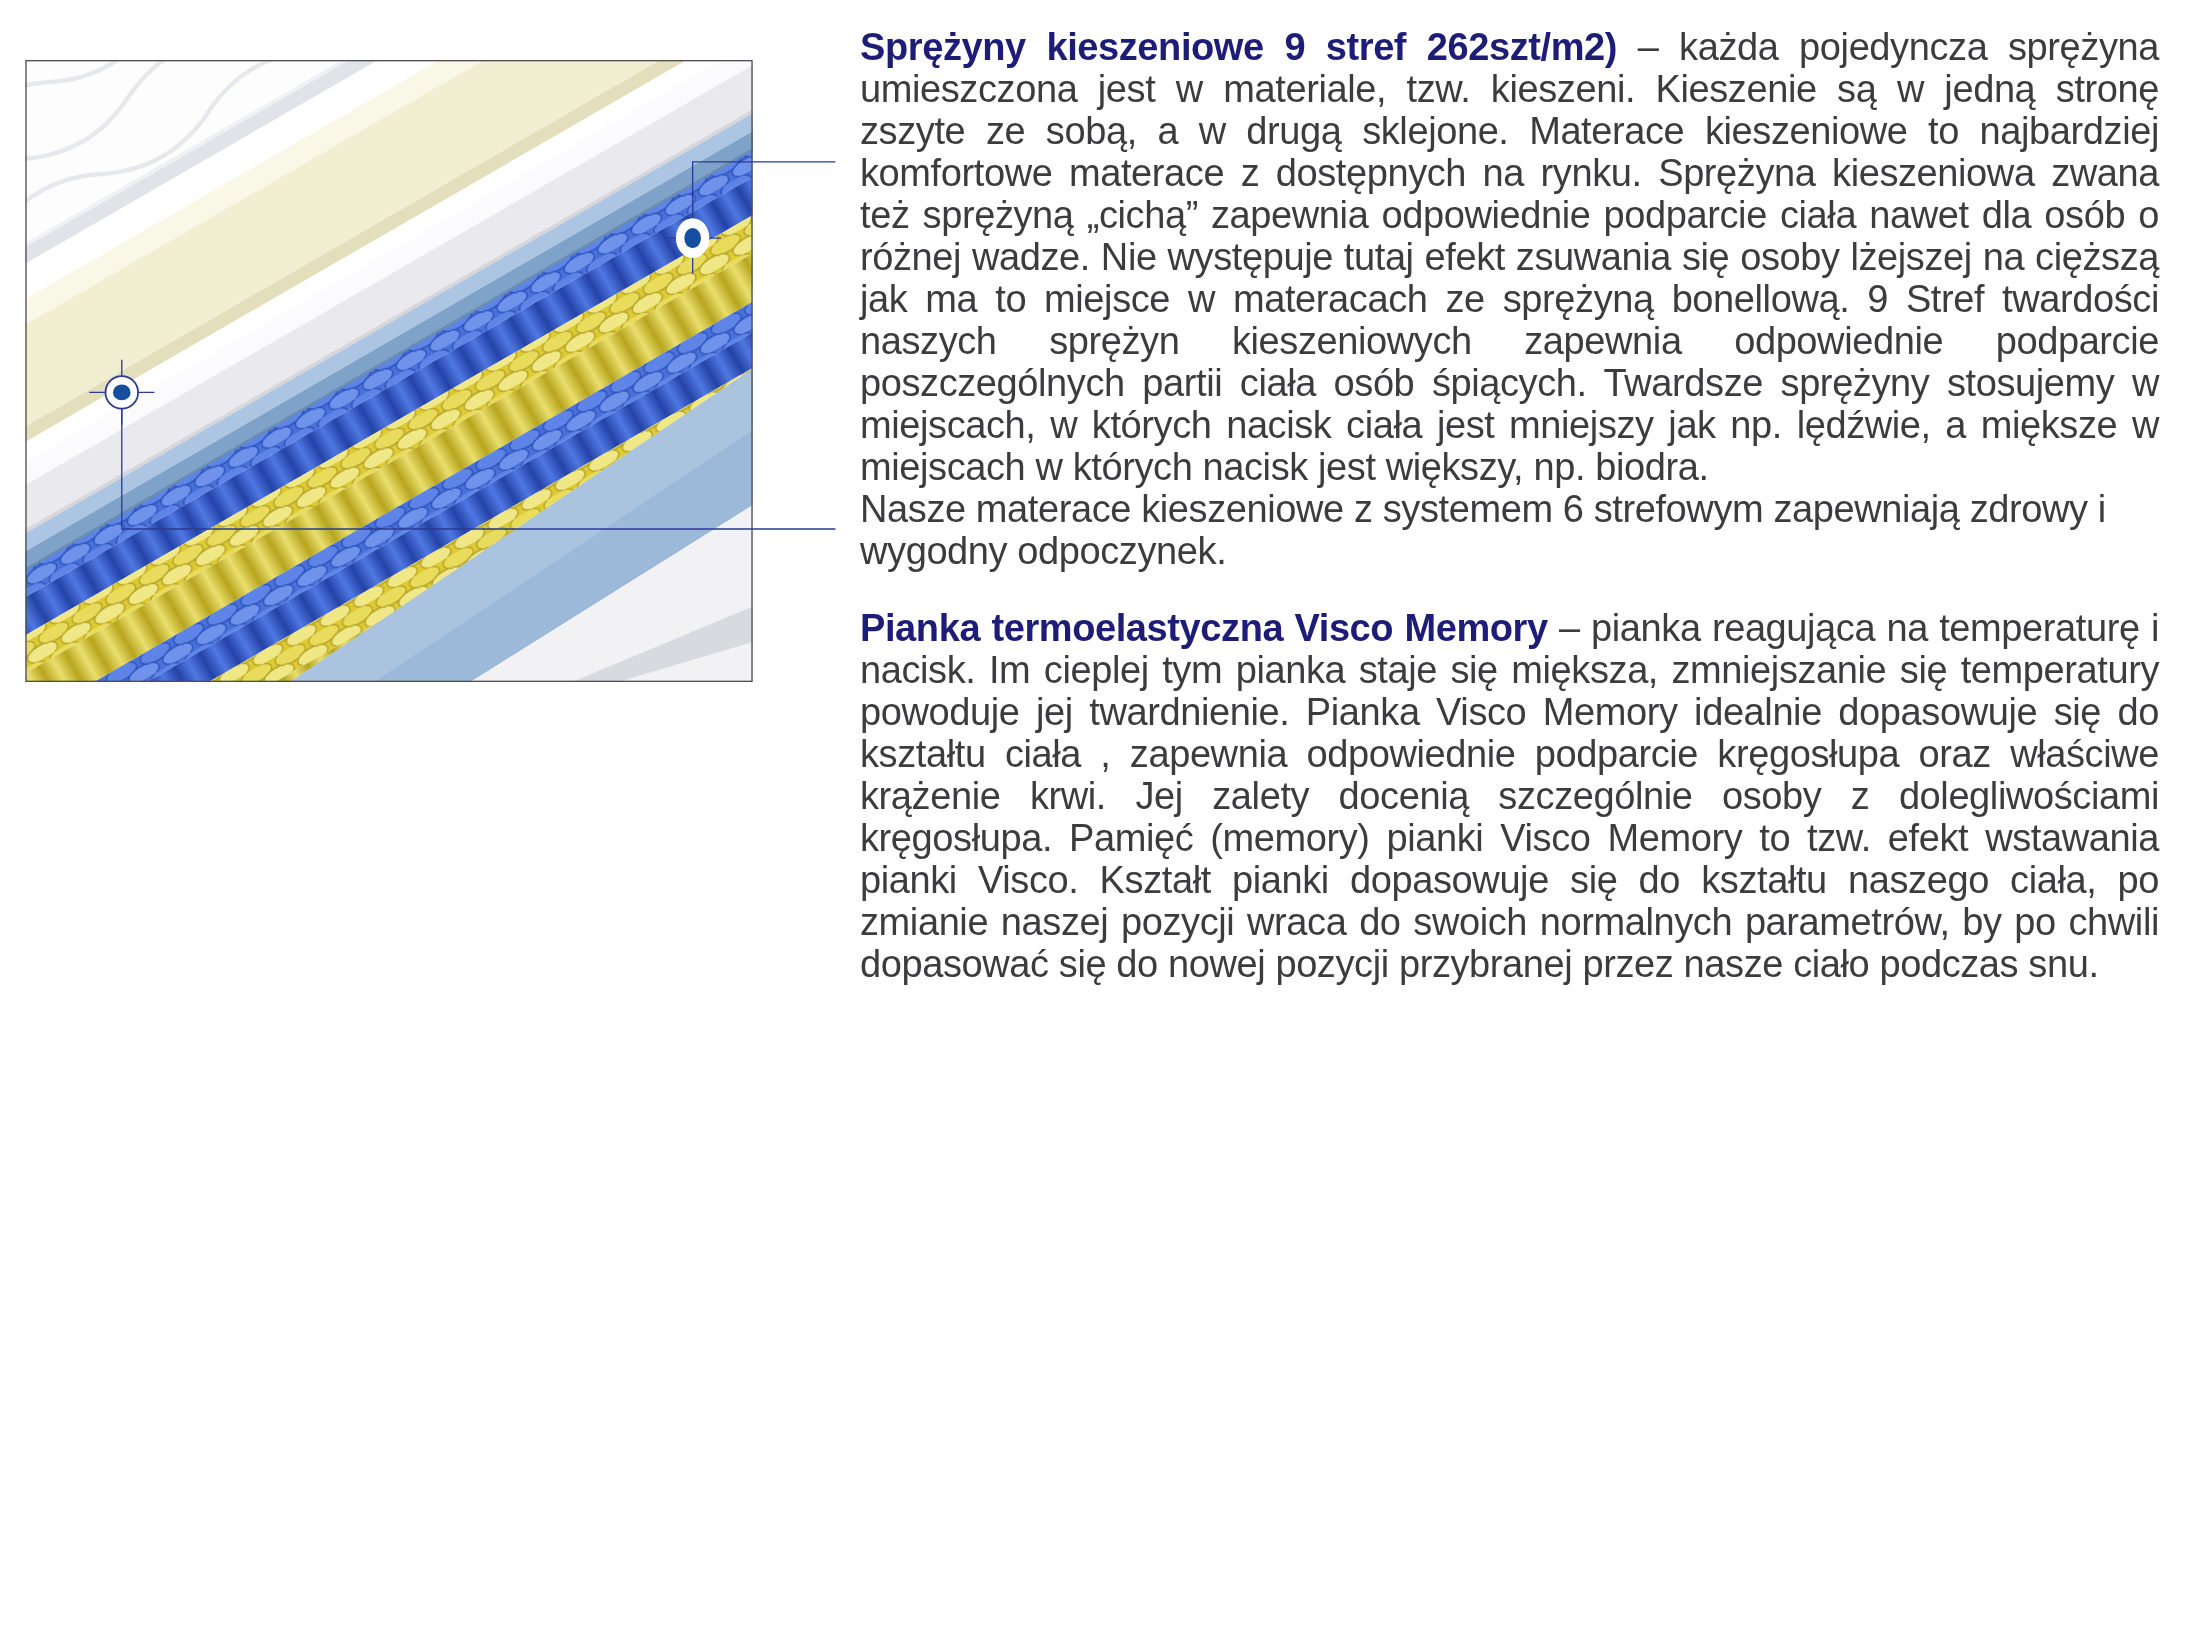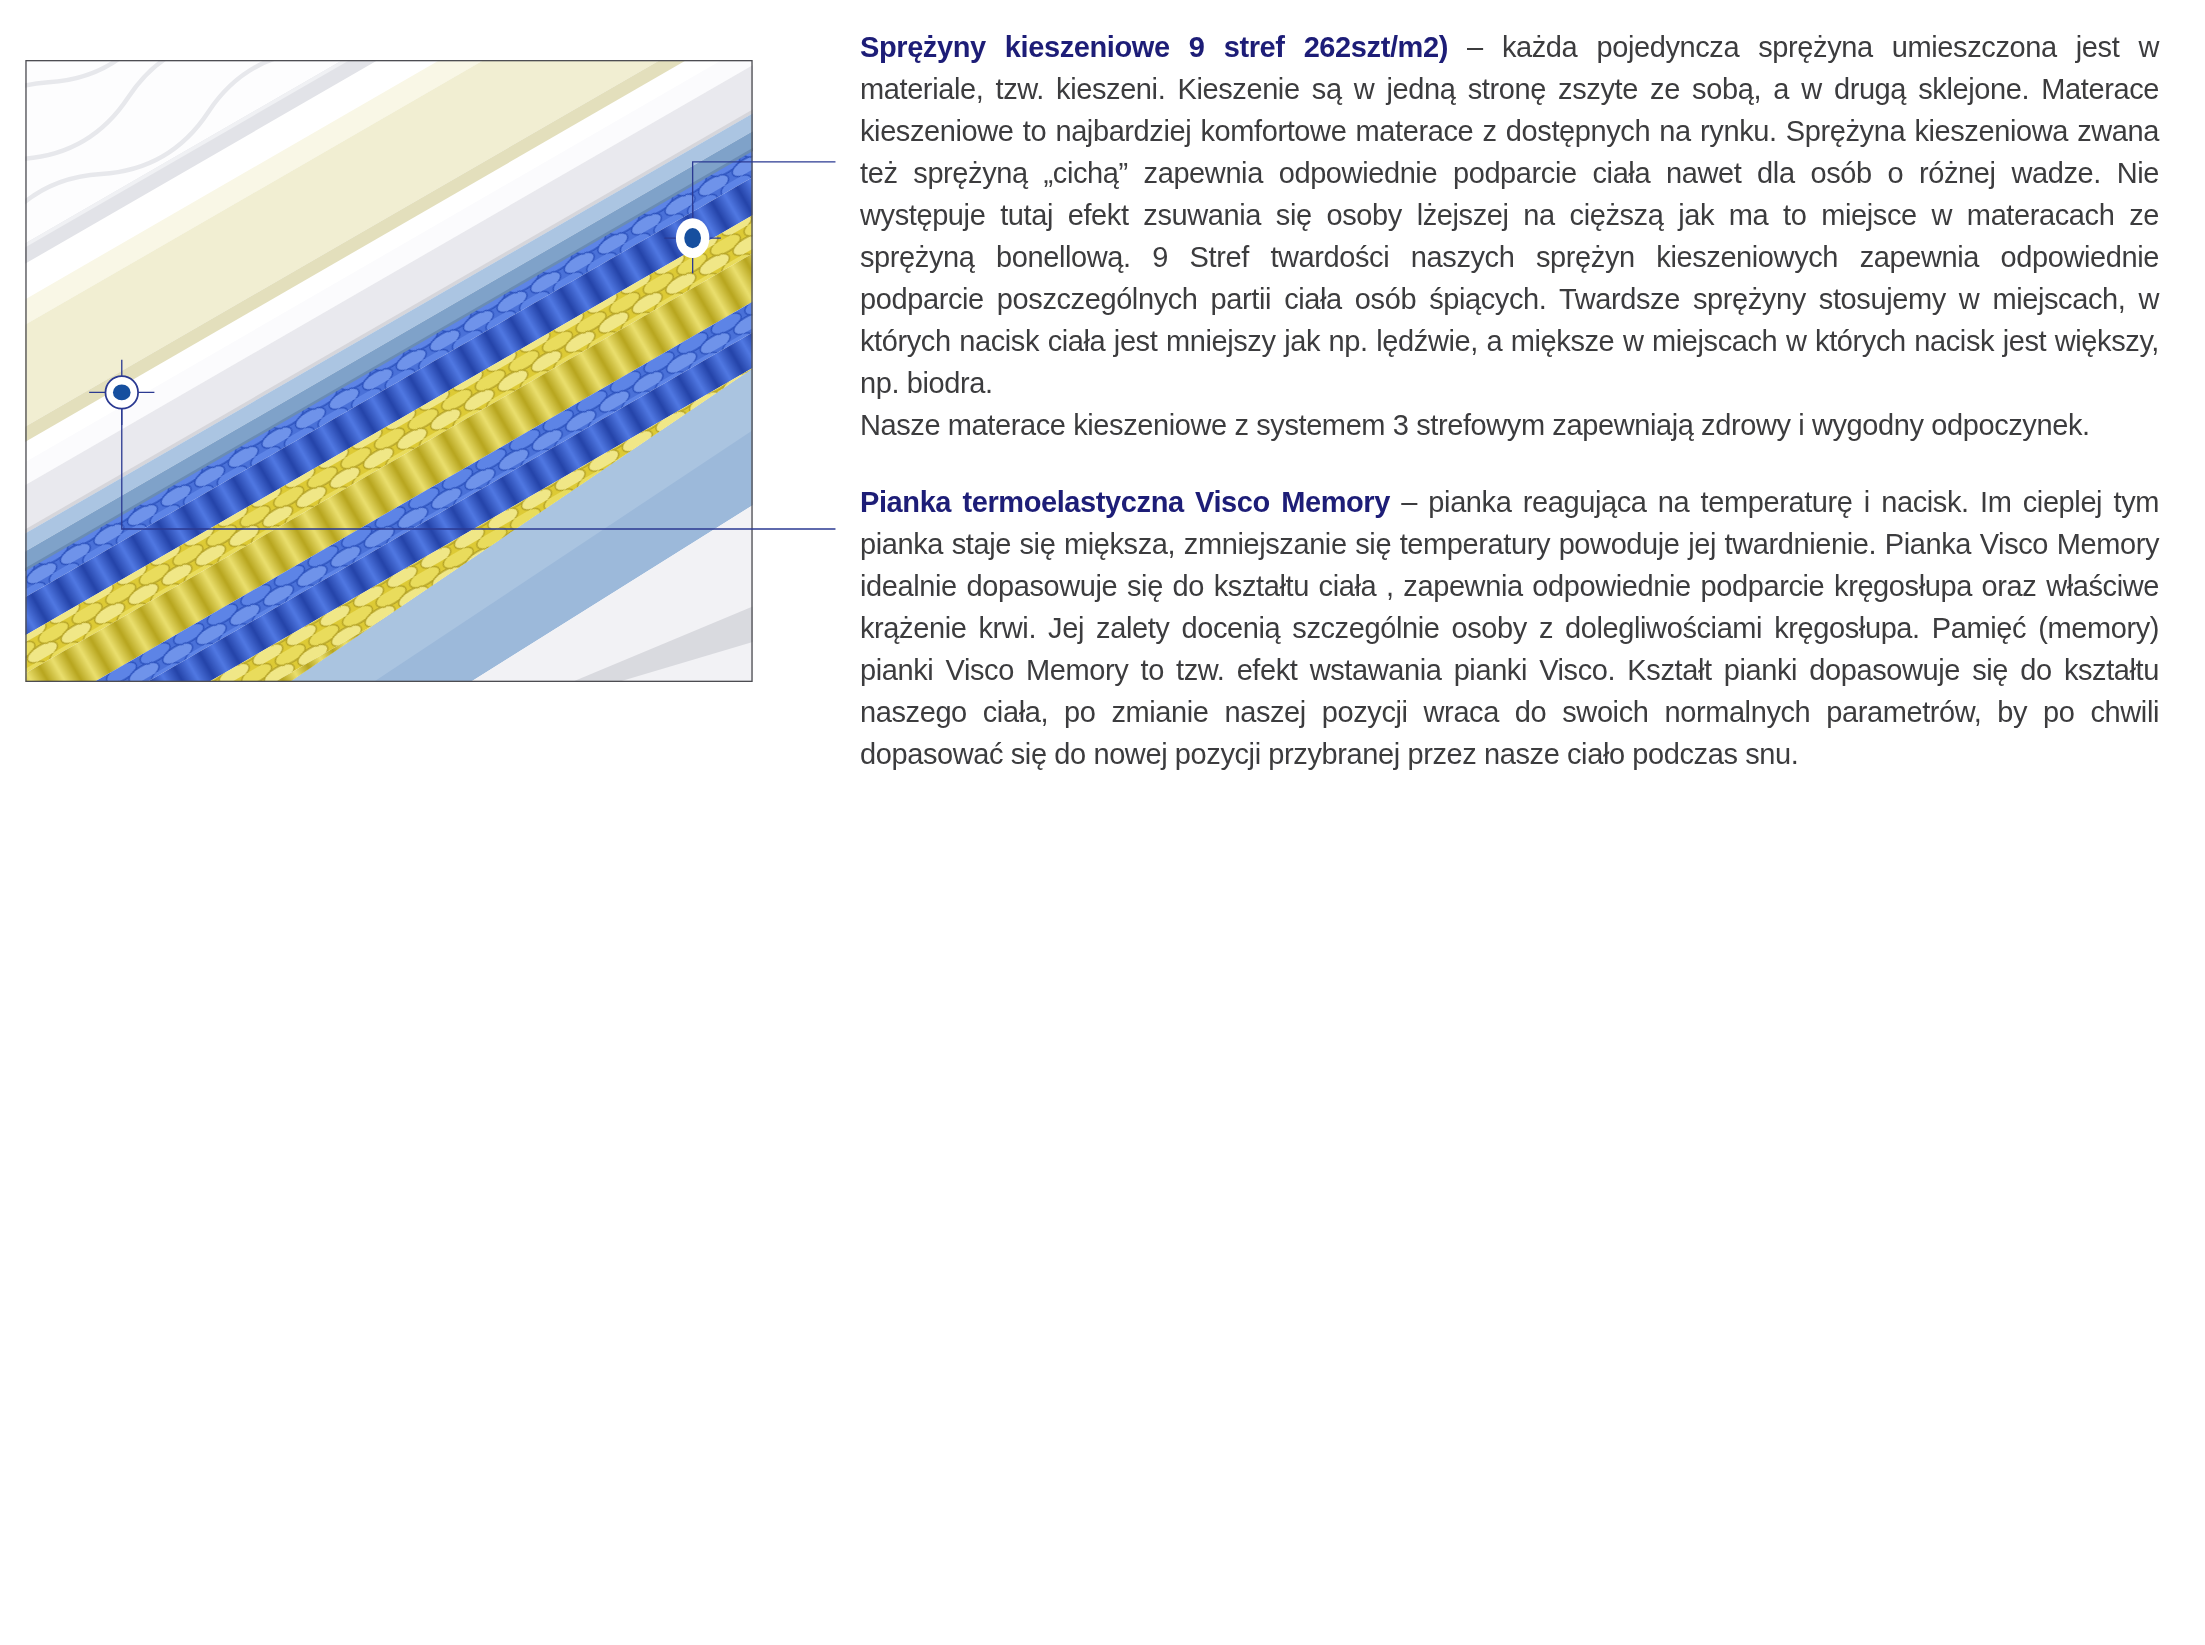--- a/index.html
+++ b/index.html
@@ -31,21 +31,21 @@
   .annotations .marker{ pointer-events:auto; cursor:pointer; }
   
   .content{
     position:absolute;
     left:860px; top:25.6px;
     width:1299px;
     color:var(--body-text,#3c3c3e);
   }
   .content p{
     margin:0;
-    font-size:29px;
+    font-size:38px;
     line-height:42px;
     letter-spacing:-0.4px;
     text-align:justify;
     color:var(--body-text,#3c3c3e);
   }
   .content p b{
     color:var(--heading,#1d1d77);
     font-weight:bold;
   }
   .content p.note{ text-align:left; }
@@ -171,21 +171,21 @@
         <ellipse cx="219" cy="754" rx="20" ry="18" fill="#164f9f"></ellipse>
       </g>
     </svg>
   </div>
 
   <div class="content">
     <p>
       <b>Sprężyny kieszeniowe 9 stref 262szt/m2)</b>
       <span>– każda pojedyncza sprężyna umieszczona jest w materiale, tzw. kieszeni. Kieszenie są w jedną stronę zszyte ze sobą, a w drugą sklejone. Materace kieszeniowe to najbardziej komfortowe materace z dostępnych na rynku. Sprężyna kieszeniowa zwana też sprężyną „cichą” zapewnia odpowiednie podparcie ciała nawet dla osób o różnej wadze. Nie występuje tutaj efekt zsuwania się osoby lżejszej na cięższą jak ma to miejsce w materacach ze sprężyną bonellową. 9 Stref twardości naszych sprężyn kieszeniowych zapewnia odpowiednie podparcie poszczególnych partii ciała osób śpiących. Twardsze sprężyny stosujemy w miejscach, w których nacisk ciała jest mniejszy jak np. lędźwie, a miększe w miejscach w których nacisk jest większy, np. biodra.</span>
     </p>
-    <p class="note">Nasze materace kieszeniowe z systemem 3 strefowym zapewniają zdrowy i wygodny odpoczynek.</p>
+    <p class="note">Nasze materace kieszeniowe z systemem 6 strefowym zapewniają zdrowy i wygodny odpoczynek.</p>
     <p class="para-foam">
       <b>Pianka termoelastyczna Visco Memory</b>
       <span>– pianka reagująca na temperaturę i nacisk. Im cieplej tym pianka staje się miększa, zmniejszanie się temperatury powoduje jej twardnienie. Pianka Visco Memory idealnie dopasowuje się do kształtu ciała , zapewnia odpowiednie podparcie kręgosłupa oraz właściwe krążenie krwi. Jej zalety docenią szczególnie osoby z dolegliwościami kręgosłupa. Pamięć (memory) pianki Visco Memory to tzw. efekt wstawania pianki Visco. Kształt pianki dopasowuje się do kształtu naszego ciała, po zmianie naszej pozycji wraca do swoich normalnych parametrów, by po chwili dopasować się do nowej pozycji przybranej przez nasze ciało podczas snu.</span>
     </p>
   </div>
 
 </div>
 
 
 </body></html>

